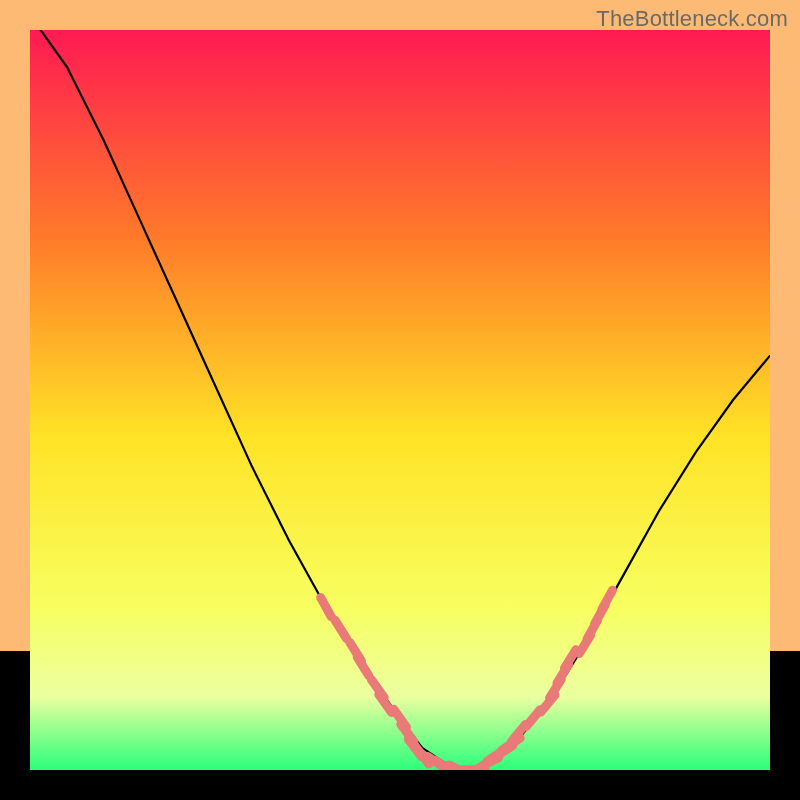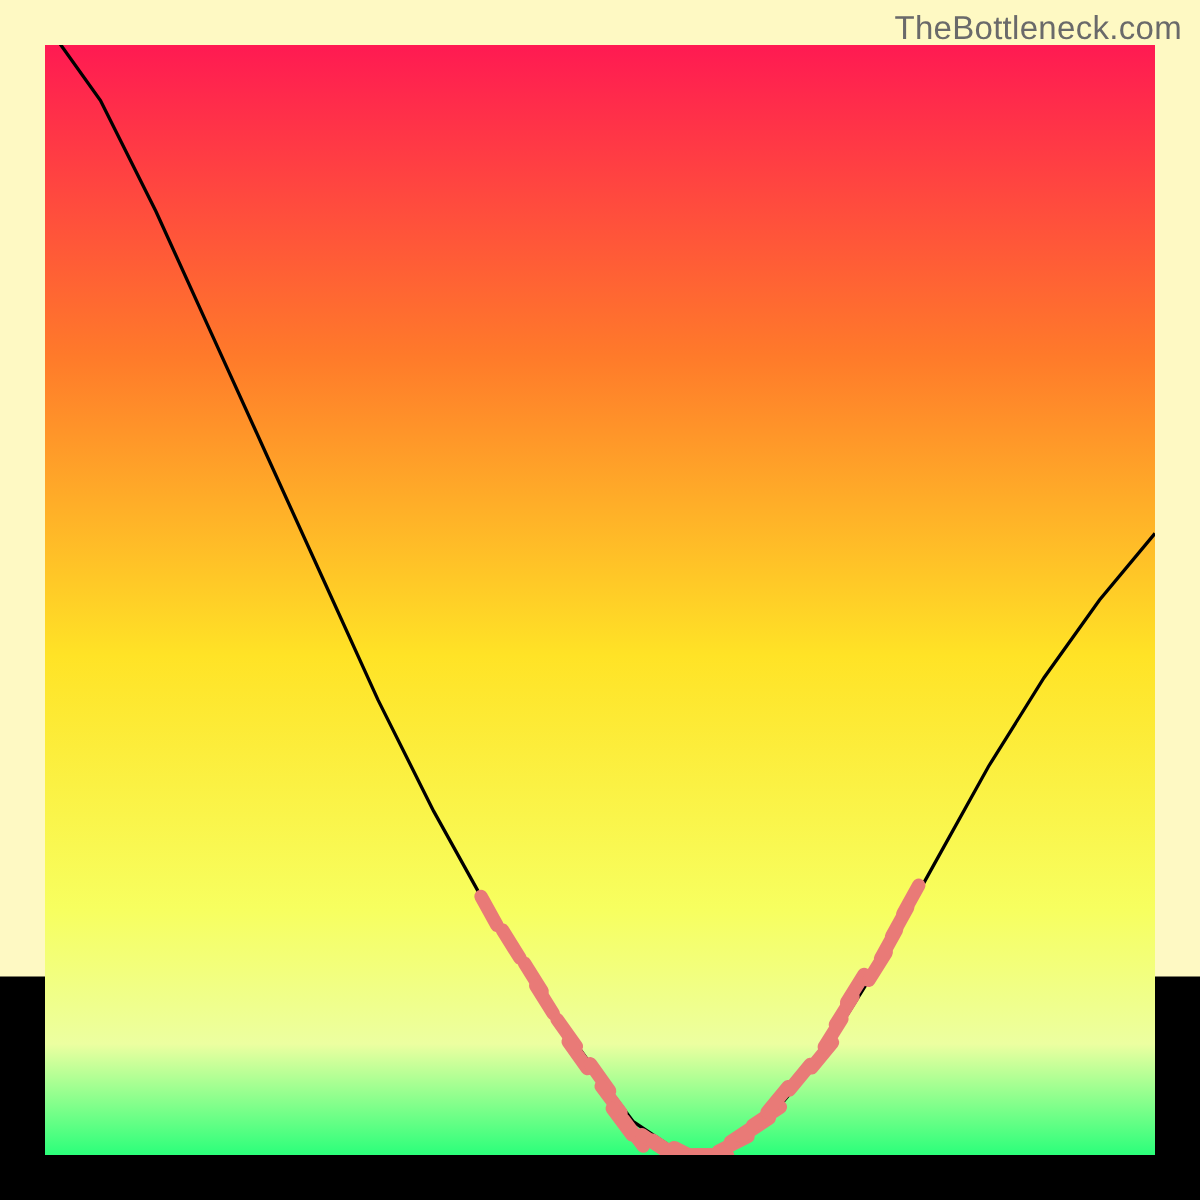--- a/index.html
+++ b/index.html
@@ -8,21 +8,21 @@
     background: #000;
     width: 800px;
     height: 800px;
     overflow: hidden;
     font-family: Arial, Helvetica, sans-serif;
   }
   .frame {
     position: relative;
     width: 800px;
     height: 651px;
-    background: #fef9c3;
+    background: #fdba74;
   }
   .watermark {
     position: absolute;
     top: 6px;
     right: 12px;
     color: #6a6a6a;
     font-size: 22px;
     font-weight: 500;
     letter-spacing: 0.2px;
     z-index: 10;

